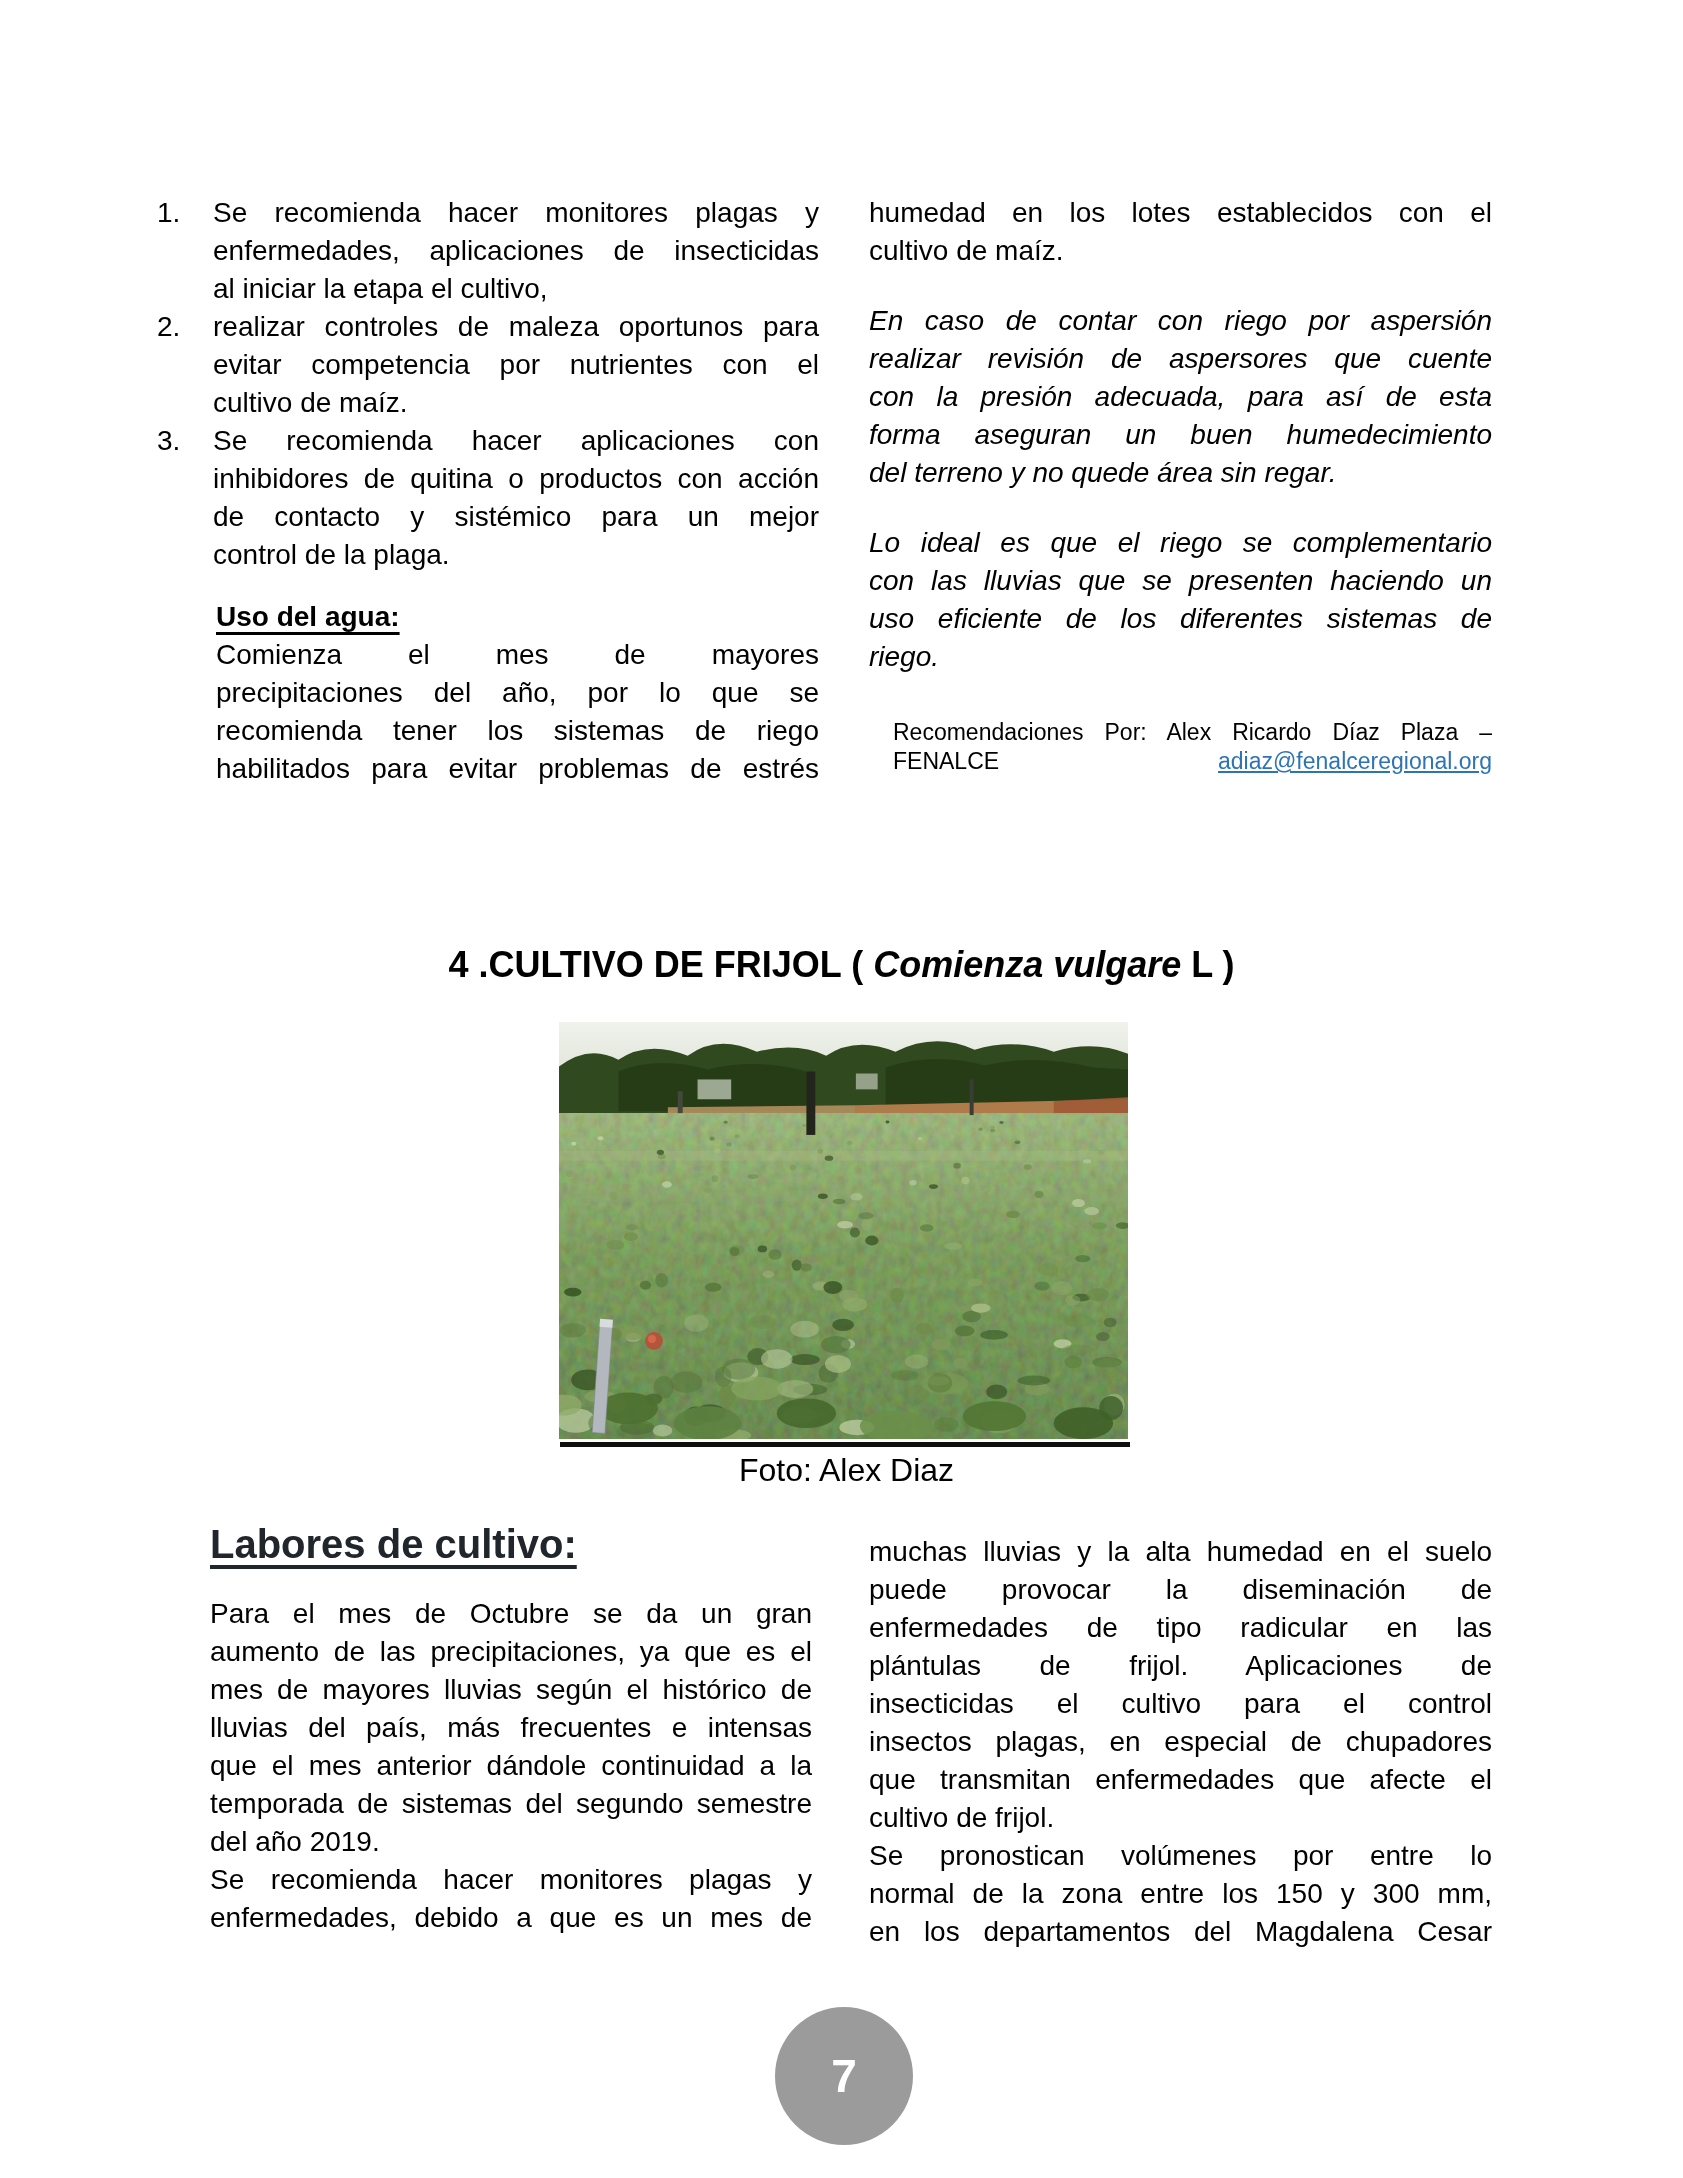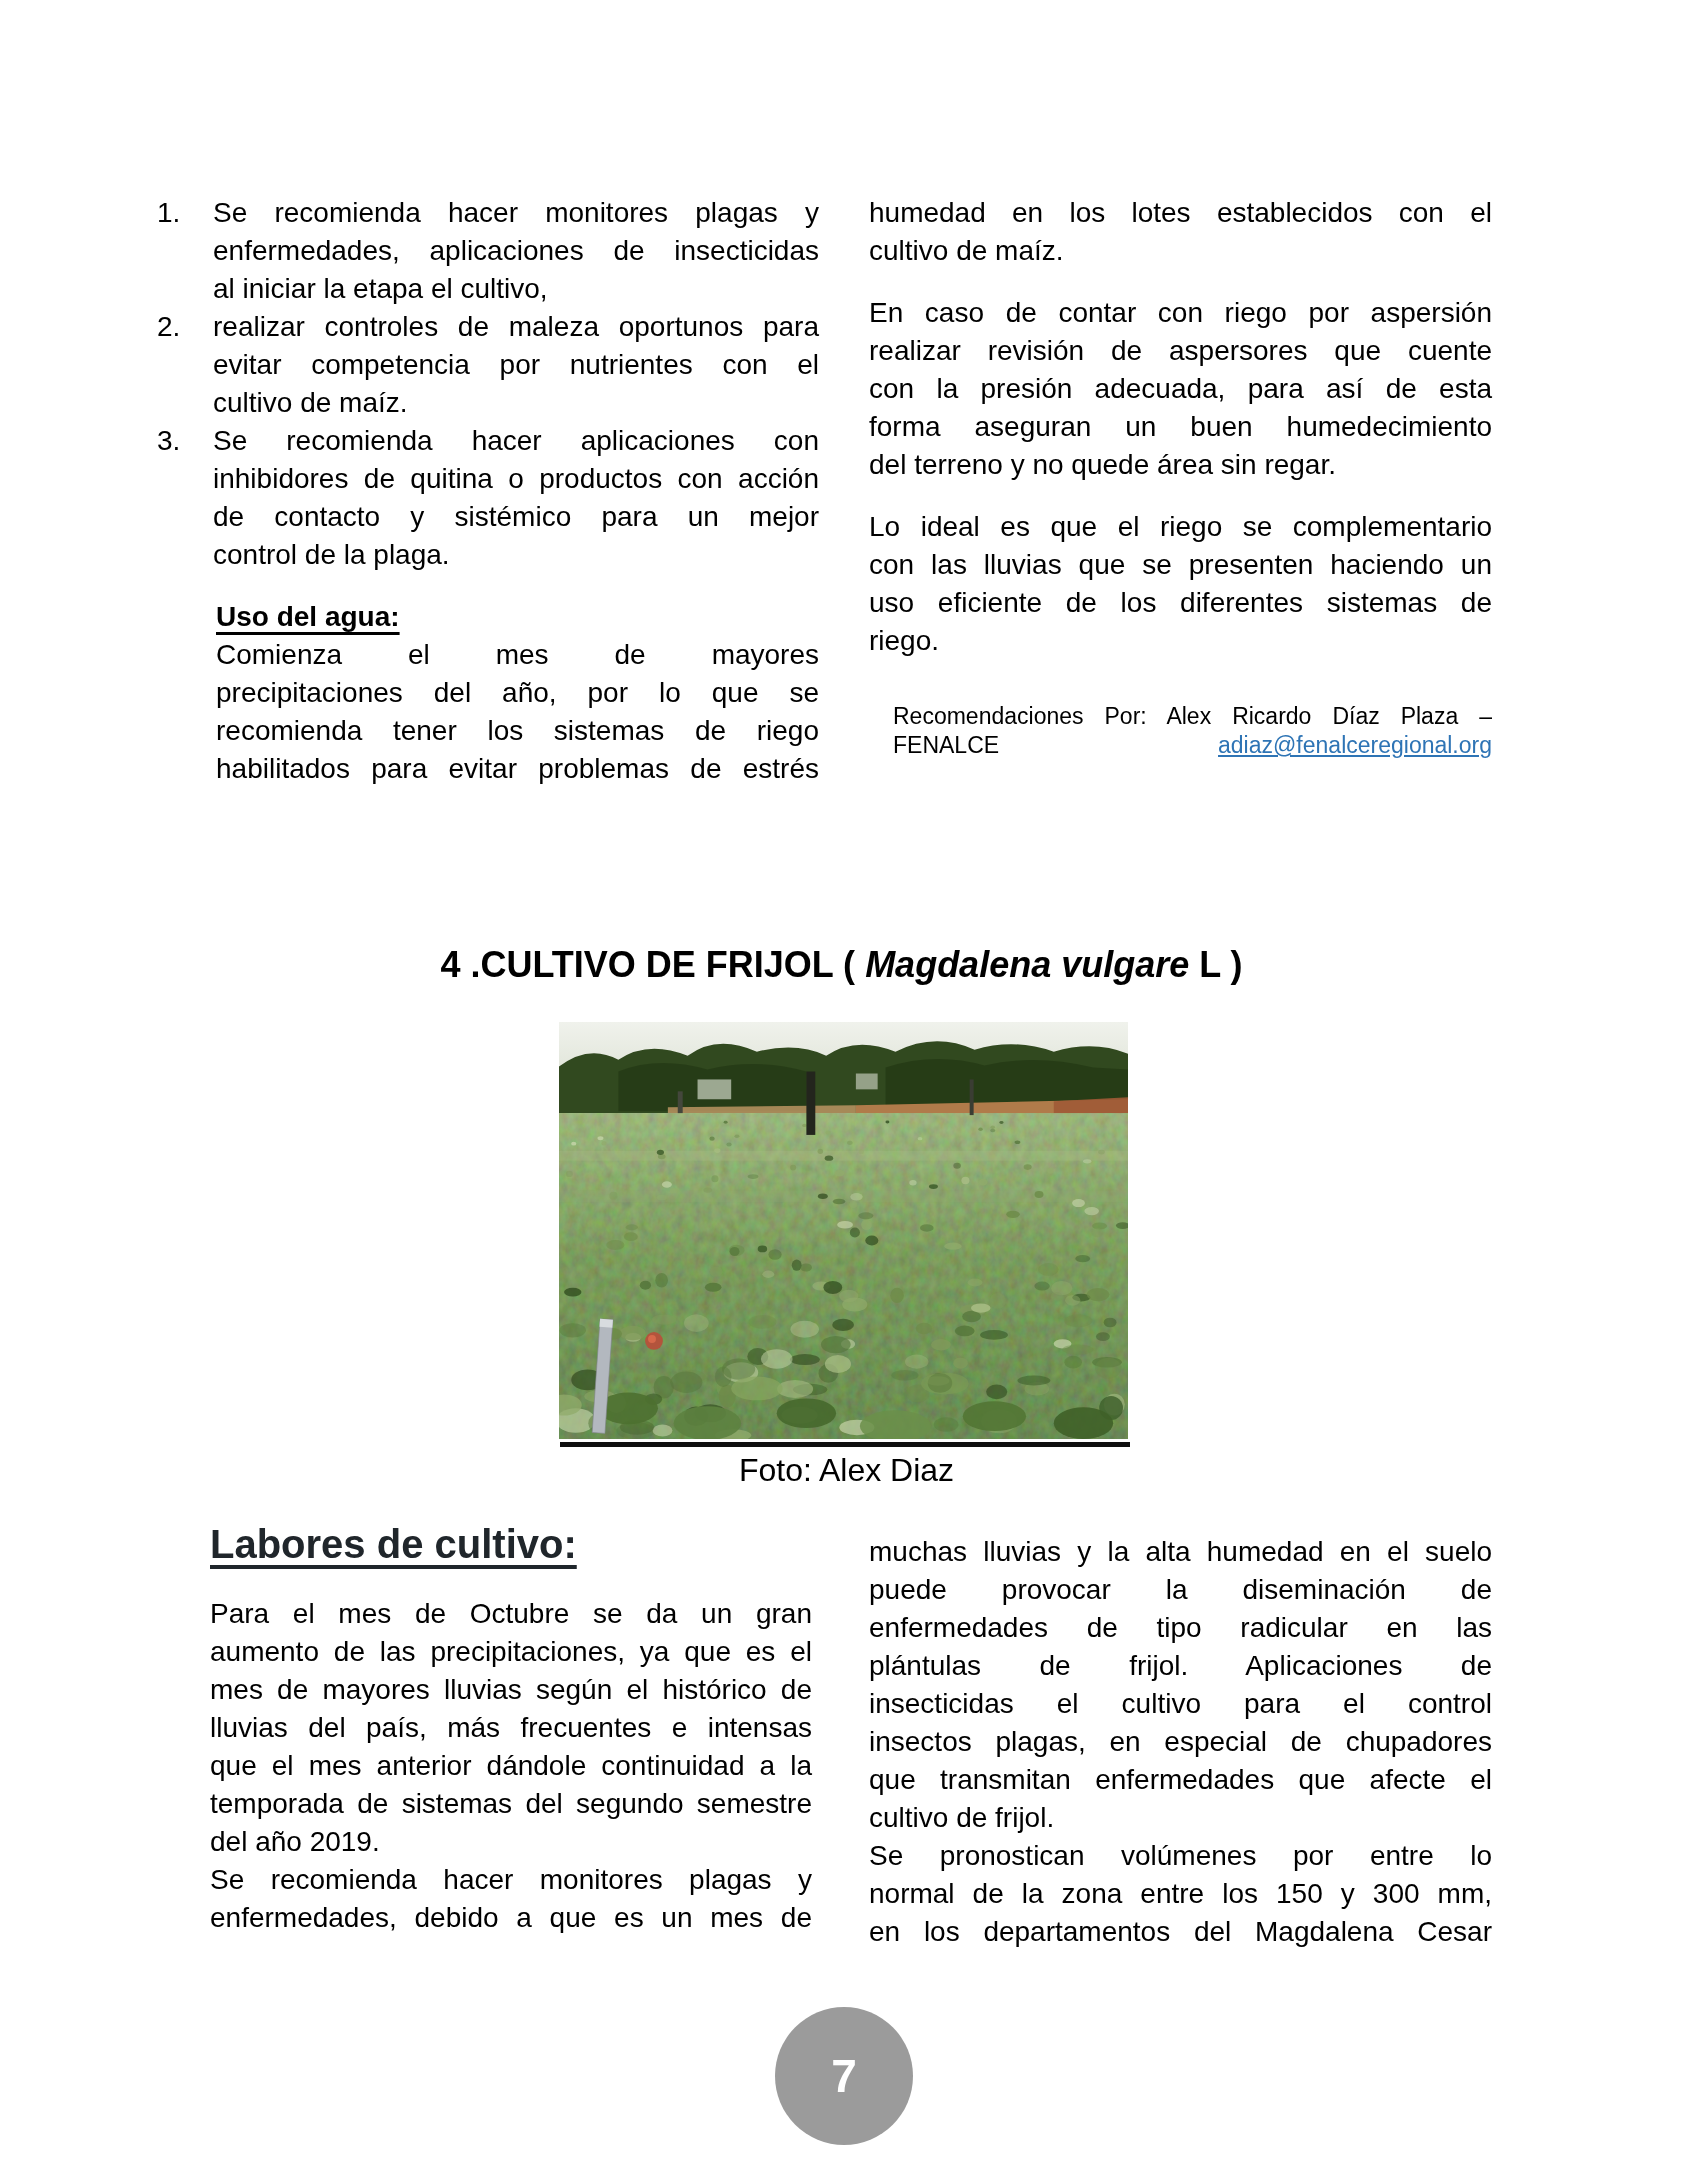--- a/index.html
+++ b/index.html
@@ -12,21 +12,21 @@
   .last-left .tl:last-child{text-align-last:left;}
   .col{position:absolute;}
   .li{display:flex;}
   .li-num{flex:0 0 64px;padding-left:8px;box-sizing:border-box;}
   .li-text{flex:1;}
   .water-block{margin-left:67px;margin-top:24px;}
   .uline{
     font-weight:bold;display:inline-block;
     text-decoration:underline;text-decoration-thickness:3px;text-underline-offset:6px;
   }
-  .para-gap{margin-top:24px;}
+  .para-gap{margin-top:32px;font-style:italic;}
   .credit{
     font-size:23px;line-height:29px;padding-left:24px;margin-top:42px;
   }
   .credit-row2{display:flex;justify-content:space-between;align-items:center;}
   .email{color:var(--link,#2E74B5);text-decoration:underline;cursor:pointer;}
   .section-title{
     position:absolute;top:943px;left:0;width:1683px;text-align:center;
     font-weight:bold;font-size:36px;line-height:44px;
   }
   .species{font-style:italic;}
@@ -119,21 +119,21 @@
     <div class="credit">
       <div class="tl">Recomendaciones Por: Alex Ricardo Díaz Plaza –</div>
       <div class="credit-row2">
         <span>FENALCE</span>
         <a class="email">adiaz@fenalceregional.org</a>
       </div>
     </div>
   </div>
 
   <div class="section-title">
-    <span>4 .CULTIVO DE FRIJOL ( </span><span class="species">Magdalena vulgare</span><span> L )</span>
+    <span>4 .CULTIVO DE FRIJOL ( </span><span class="species">Comienza vulgare</span><span> L )</span>
   </div>
 
   <div class="photo">
     <svg viewBox="0 0 575 421" preserveAspectRatio="none">
       <defs>
         <linearGradient id="skyGrad" x1="0" y1="0" x2="0" y2="1">
           <stop offset="0" stop-color="#f0f2ec"></stop>
           <stop offset="1" stop-color="#d3dac9"></stop>
         </linearGradient>
         <linearGradient id="fieldGrad" x1="0" y1="0" x2="0" y2="1">

